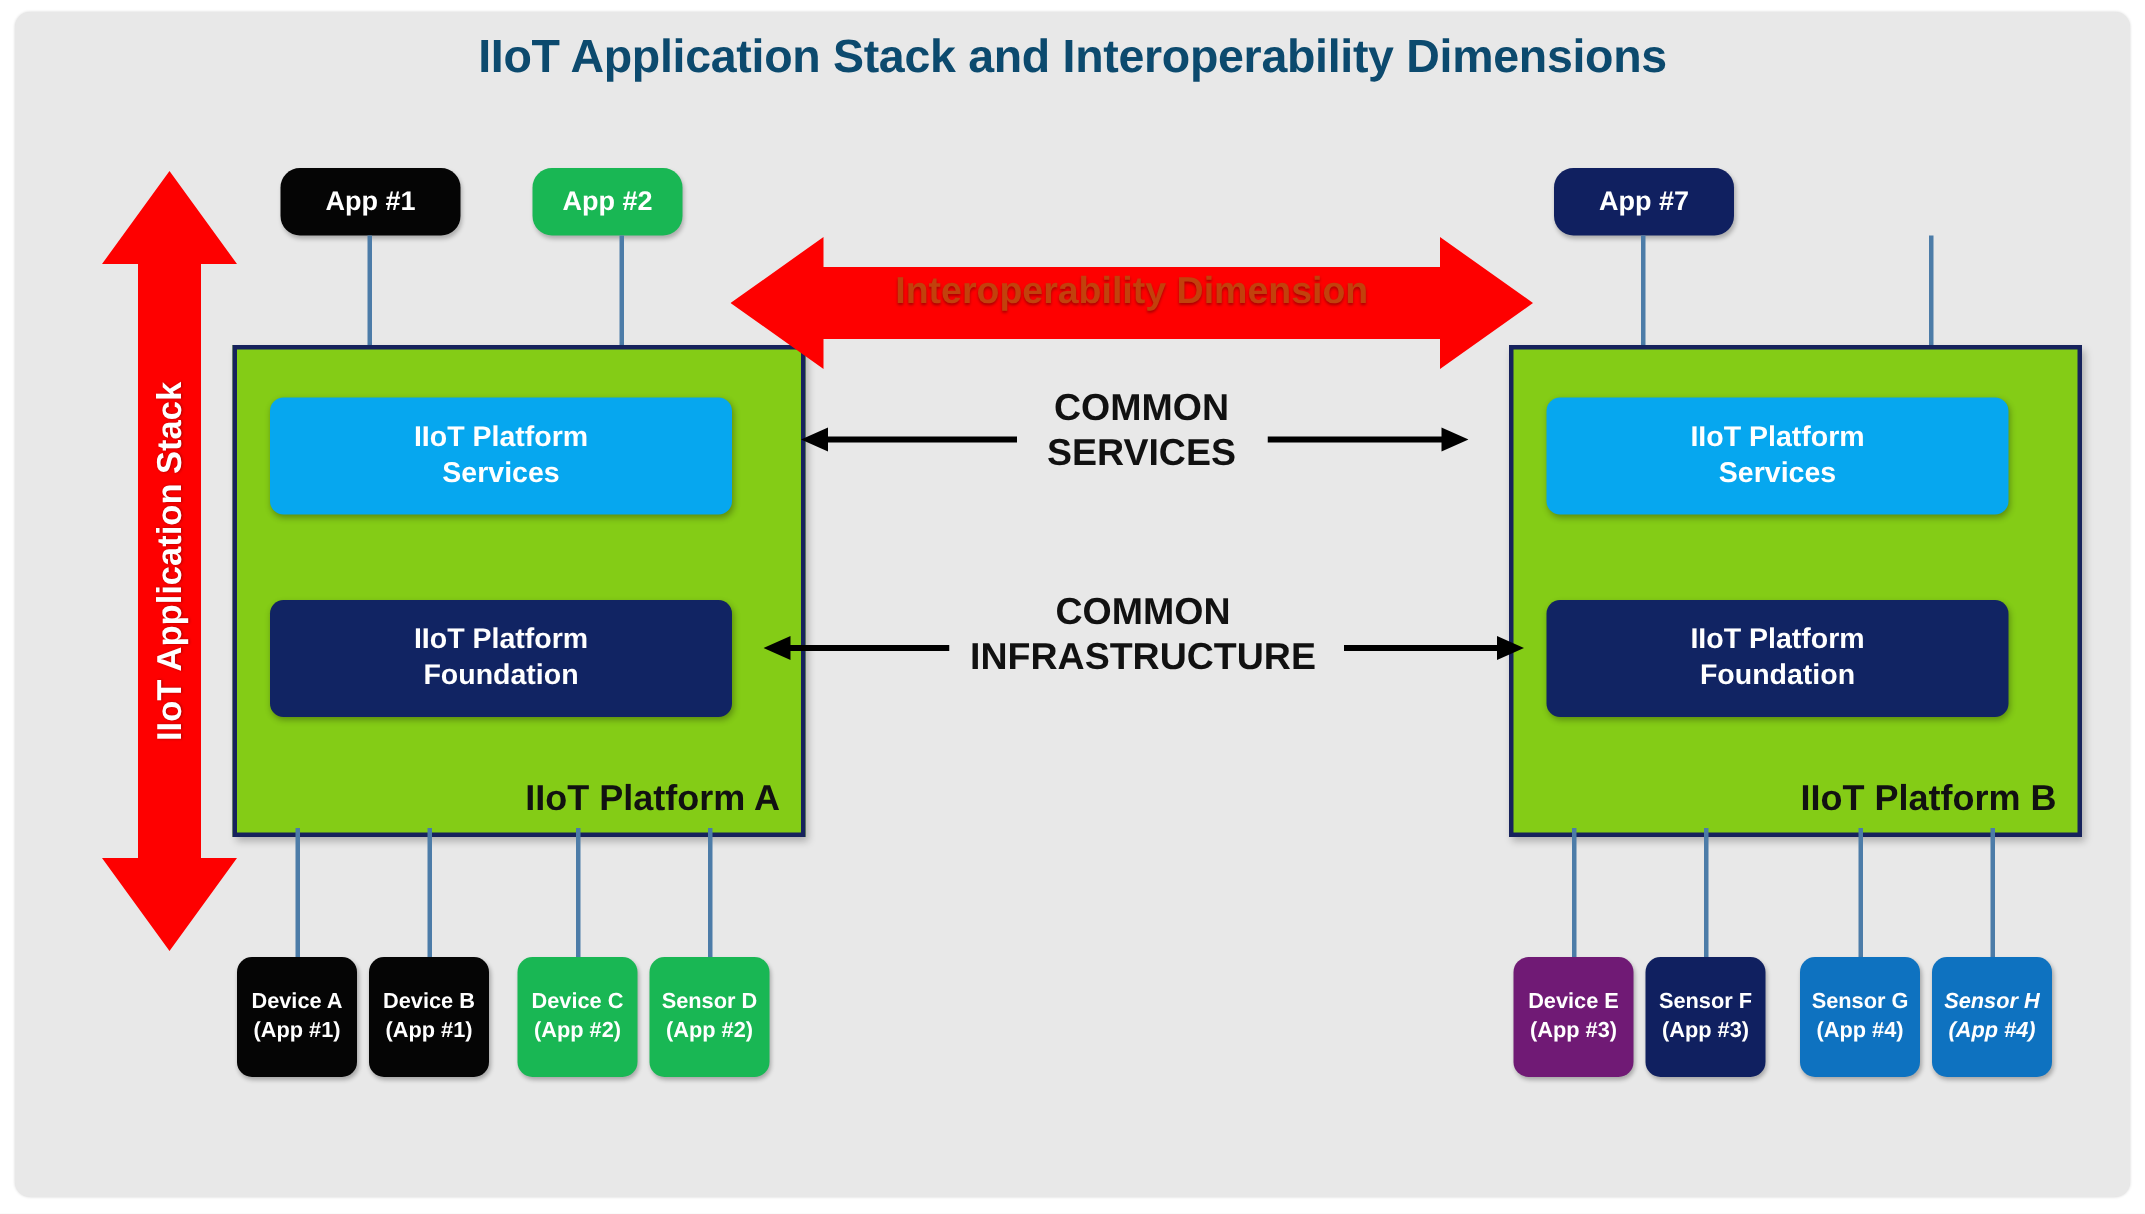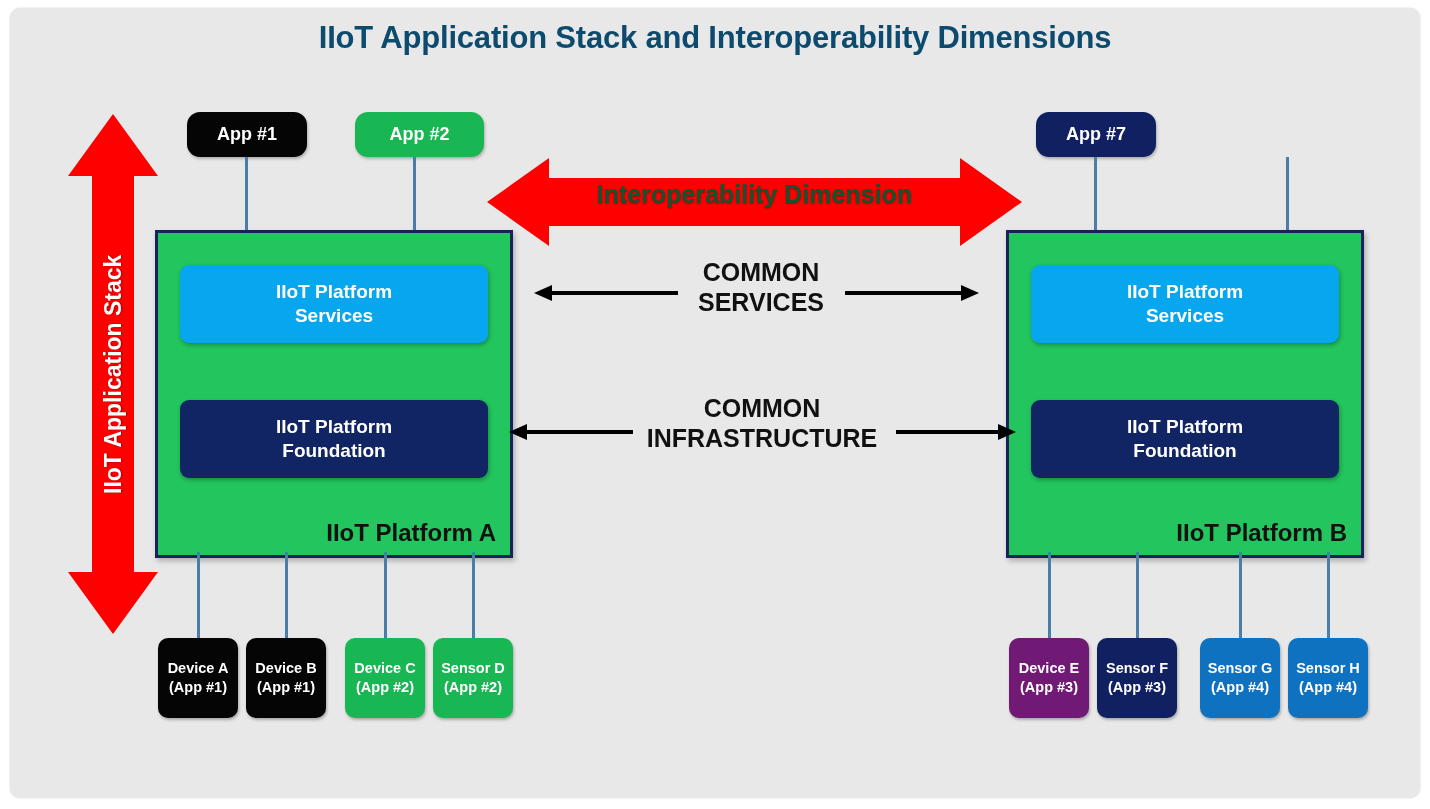--- a/index.html
+++ b/index.html
@@ -54,23 +54,24 @@
   
   .conn {
     position: absolute;
     width: 3px;
     background: #4c7ca8;
   }
 
   
   .platform {
     position: absolute;
-    background: #22c55e;
+    background: #84cc16;
     border: 3px solid #16225c;
     box-shadow: 2px 3px 5px rgba(0,0,0,0.25);
+    padding-left: 24px;
   }
   .layer {
     position: absolute;
     border-radius: 9px;
     color: #ffffff;
     font-size: 19px;
     font-weight: bold;
     line-height: 1.28;
     text-align: center;
     display: flex;
@@ -125,21 +126,21 @@
   
   .red-h {
     position: absolute;
   }
   .red-h-text {
     position: absolute;
     width: 100%;
     text-align: center;
     font-size: 25px;
     font-weight: bold;
-    color: #14532d;
+    color: #c2410c;
     top: 22px;
     text-shadow: 0 1px 2px rgba(0,0,0,0.35);
   }
   .red-v {
     position: absolute;
   }
   .red-v-text {
     position: absolute;
     left: 0;
     top: 0;
@@ -167,21 +168,21 @@
   <div class="red-v" style="left:68px; top:114px; width:90px; height:520px;">
     <svg width="90" height="520" viewBox="0 0 90 520">
       <polygon points="45,0 90,62 66,62 66,458 90,458 45,520 0,458 24,458 24,62 0,62" fill="#fe0000"></polygon>
     </svg>
     <div class="red-v-text">IIoT Application Stack</div>
   </div>
 
   <div class="appbox" style="left:187px; top:112px; width:120px; background:#050505;">
     <span>App #1</span>
   </div>
-  <div class="appbox" style="left:355px; top:112px; width:129px; background:#19b754;">
+  <div class="appbox" style="left:355px; top:112px; width:100px; background:#19b754;">
     <span>App #2</span>
   </div>
   <div class="appbox" style="left:1036px; top:112px; width:120px; background:#102060;">
     <span>App #7</span>
   </div>
 
   <div class="conn" style="left:245px; top:157px; height:74px;"></div>
   <div class="conn" style="left:413px; top:157px; height:74px;"></div>
   <div class="conn" style="left:1094px; top:157px; height:74px;"></div>
   <div class="conn" style="left:1286px; top:157px; height:74px;"></div>
@@ -269,17 +270,17 @@
     <span>(App #3)</span>
   </div>
   <div class="devbox" style="left:1097px; top:638px; background:#102060;">
     <span>Sensor F</span>
     <span>(App #3)</span>
   </div>
   <div class="devbox" style="left:1200px; top:638px; background:#0e72c0;">
     <span>Sensor G</span>
     <span>(App #4)</span>
   </div>
-  <div class="devbox" style="left:1288px; top:638px; background:#0e72c0;">
+  <div class="devbox" style="left:1288px; top:638px; background:#0e72c0;font-style:italic;">
     <span>Sensor  H</span>
     <span>(App #4)</span>
   </div>
 </div>
 
 </body></html>

